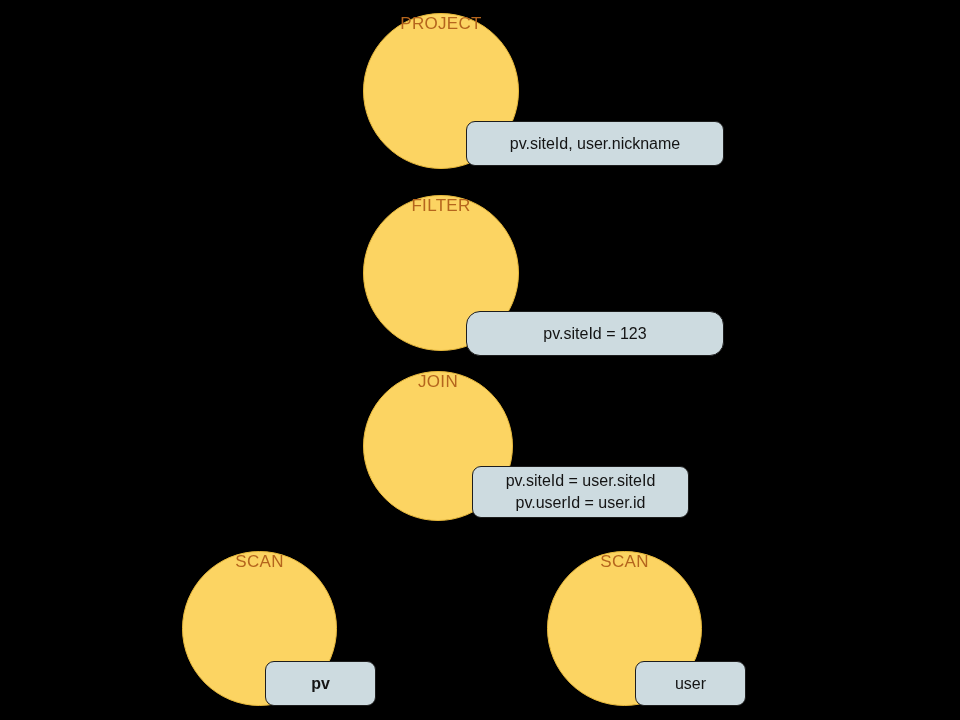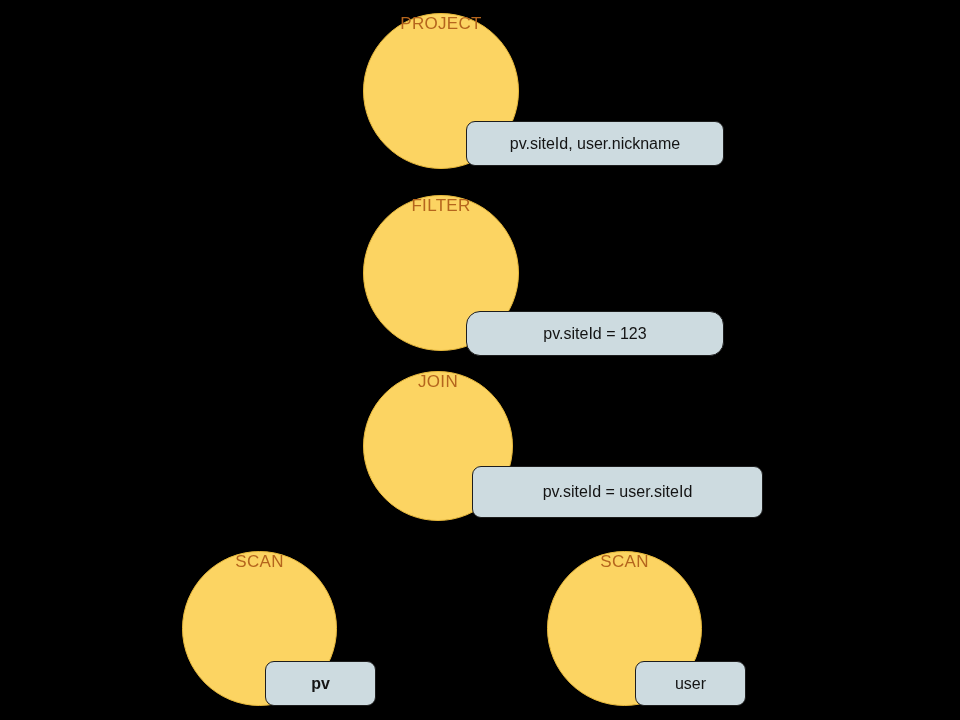--- a/index.html
+++ b/index.html
@@ -81,22 +81,23 @@
   </div>
 
   <div class="annot" style="left:466px; top:121px; width:258px; height:45px;">
     <span class="annot-line">pv.siteId, user.nickname</span>
   </div>
 
   <div class="annot" style="left:466px; top:311px; width:258px; height:45px;border-radius:14px;">
     <span class="annot-line">pv.siteId = 123</span>
   </div>
 
-  <div class="annot" style="left:472px; top:466px; width:291px; height:52px; flex-direction:column;">
+  <div class="annot" style="left:472px; top:466px; width:217px; height:52px; flex-direction:column;">
     <span class="annot-line">pv.siteId = user.siteId</span>
+    <span class="annot-line">pv.userId = user.id</span>
   </div>
 
   <div class="annot" style="left:265px; top:661px; width:111px; height:45px;font-weight:bold;">
     <span class="annot-line">pv</span>
   </div>
 
   <div class="annot" style="left:635px; top:661px; width:111px; height:45px;align-items:center;">
     <span class="annot-line">user</span>
   </div>
 

